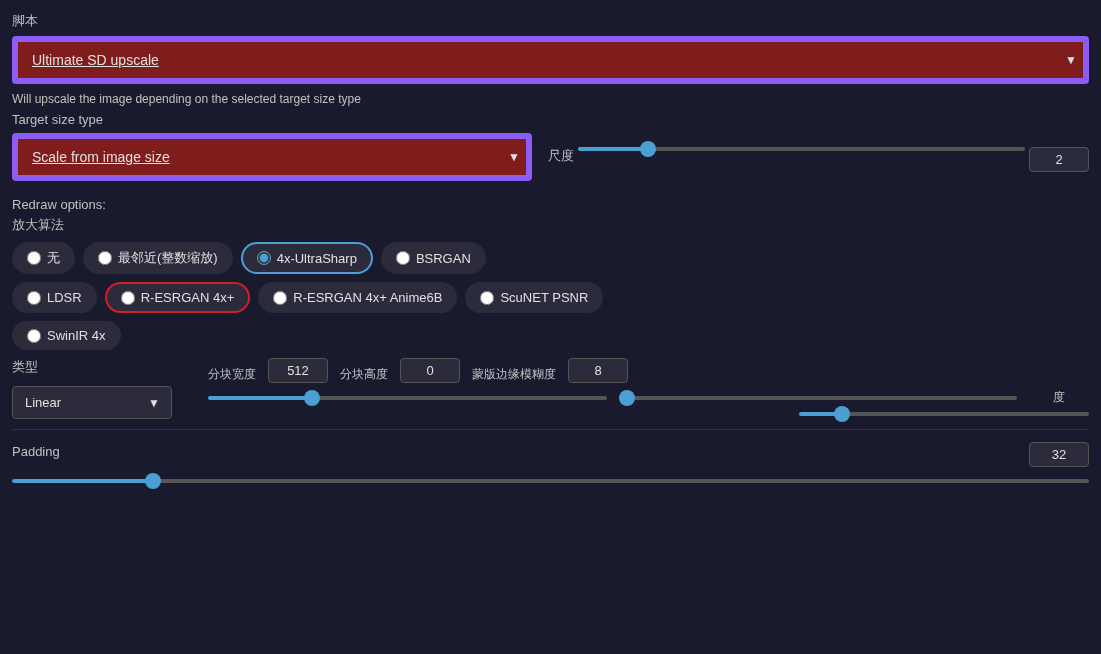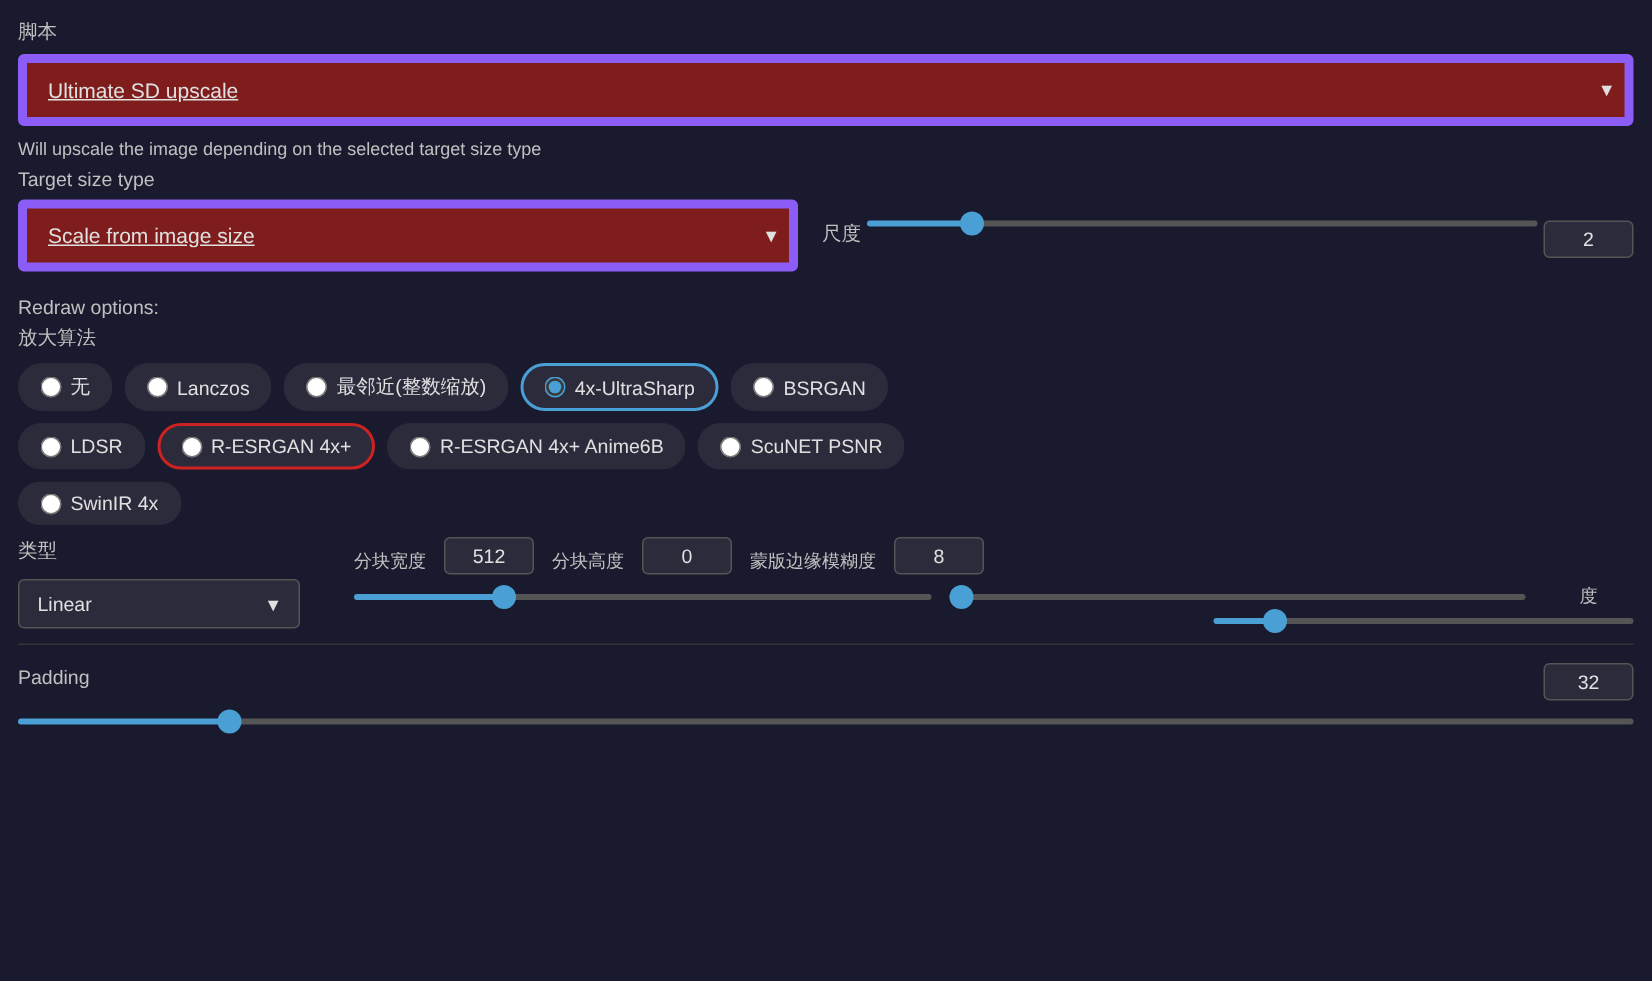--- a/index.html
+++ b/index.html
@@ -165,21 +165,21 @@
 
     .type-dropdown {
       background-color: #2b2b3c;
       border: 1px solid #555;
       border-radius: 4px;
       padding: 8px 32px 8px 12px;
       color: #e0e0e0;
       font-size: 13px;
       appearance: none;
       cursor: pointer;
-      width: 188px;
+      width: 160px;
     }
 
     .slider-label {
       color: #c0c0c0;
       font-size: 12px;
       white-space: nowrap;
     }
 
     .padding-section {
       margin-top: 12px;
@@ -226,24 +226,20 @@
 <div class="redraw-label">Redraw options:</div>
 <div class="algo-label">放大算法</div>
 
 <div class="radio-group">
   <label class="radio-item">
     <input type="radio" name="upscaler" style="">
     <span class="radio-label">无</span>
   </label>
   <label class="radio-item">
     <input type="radio" name="upscaler" style="">
-    <span class="radio-label">Lanczos</span>
-  </label>
-  <label class="radio-item">
-    <input type="radio" name="upscaler" style="">
     <span class="radio-label">最邻近(整数缩放)</span>
   </label>
   <label class="radio-item active-radio">
     <input type="radio" name="upscaler" checked="" style="">
     <span class="radio-label">4x-UltraSharp</span>
   </label>
   <label class="radio-item">
     <input type="radio" name="upscaler" style="">
     <span class="radio-label">BSRGAN</span>
   </label>

